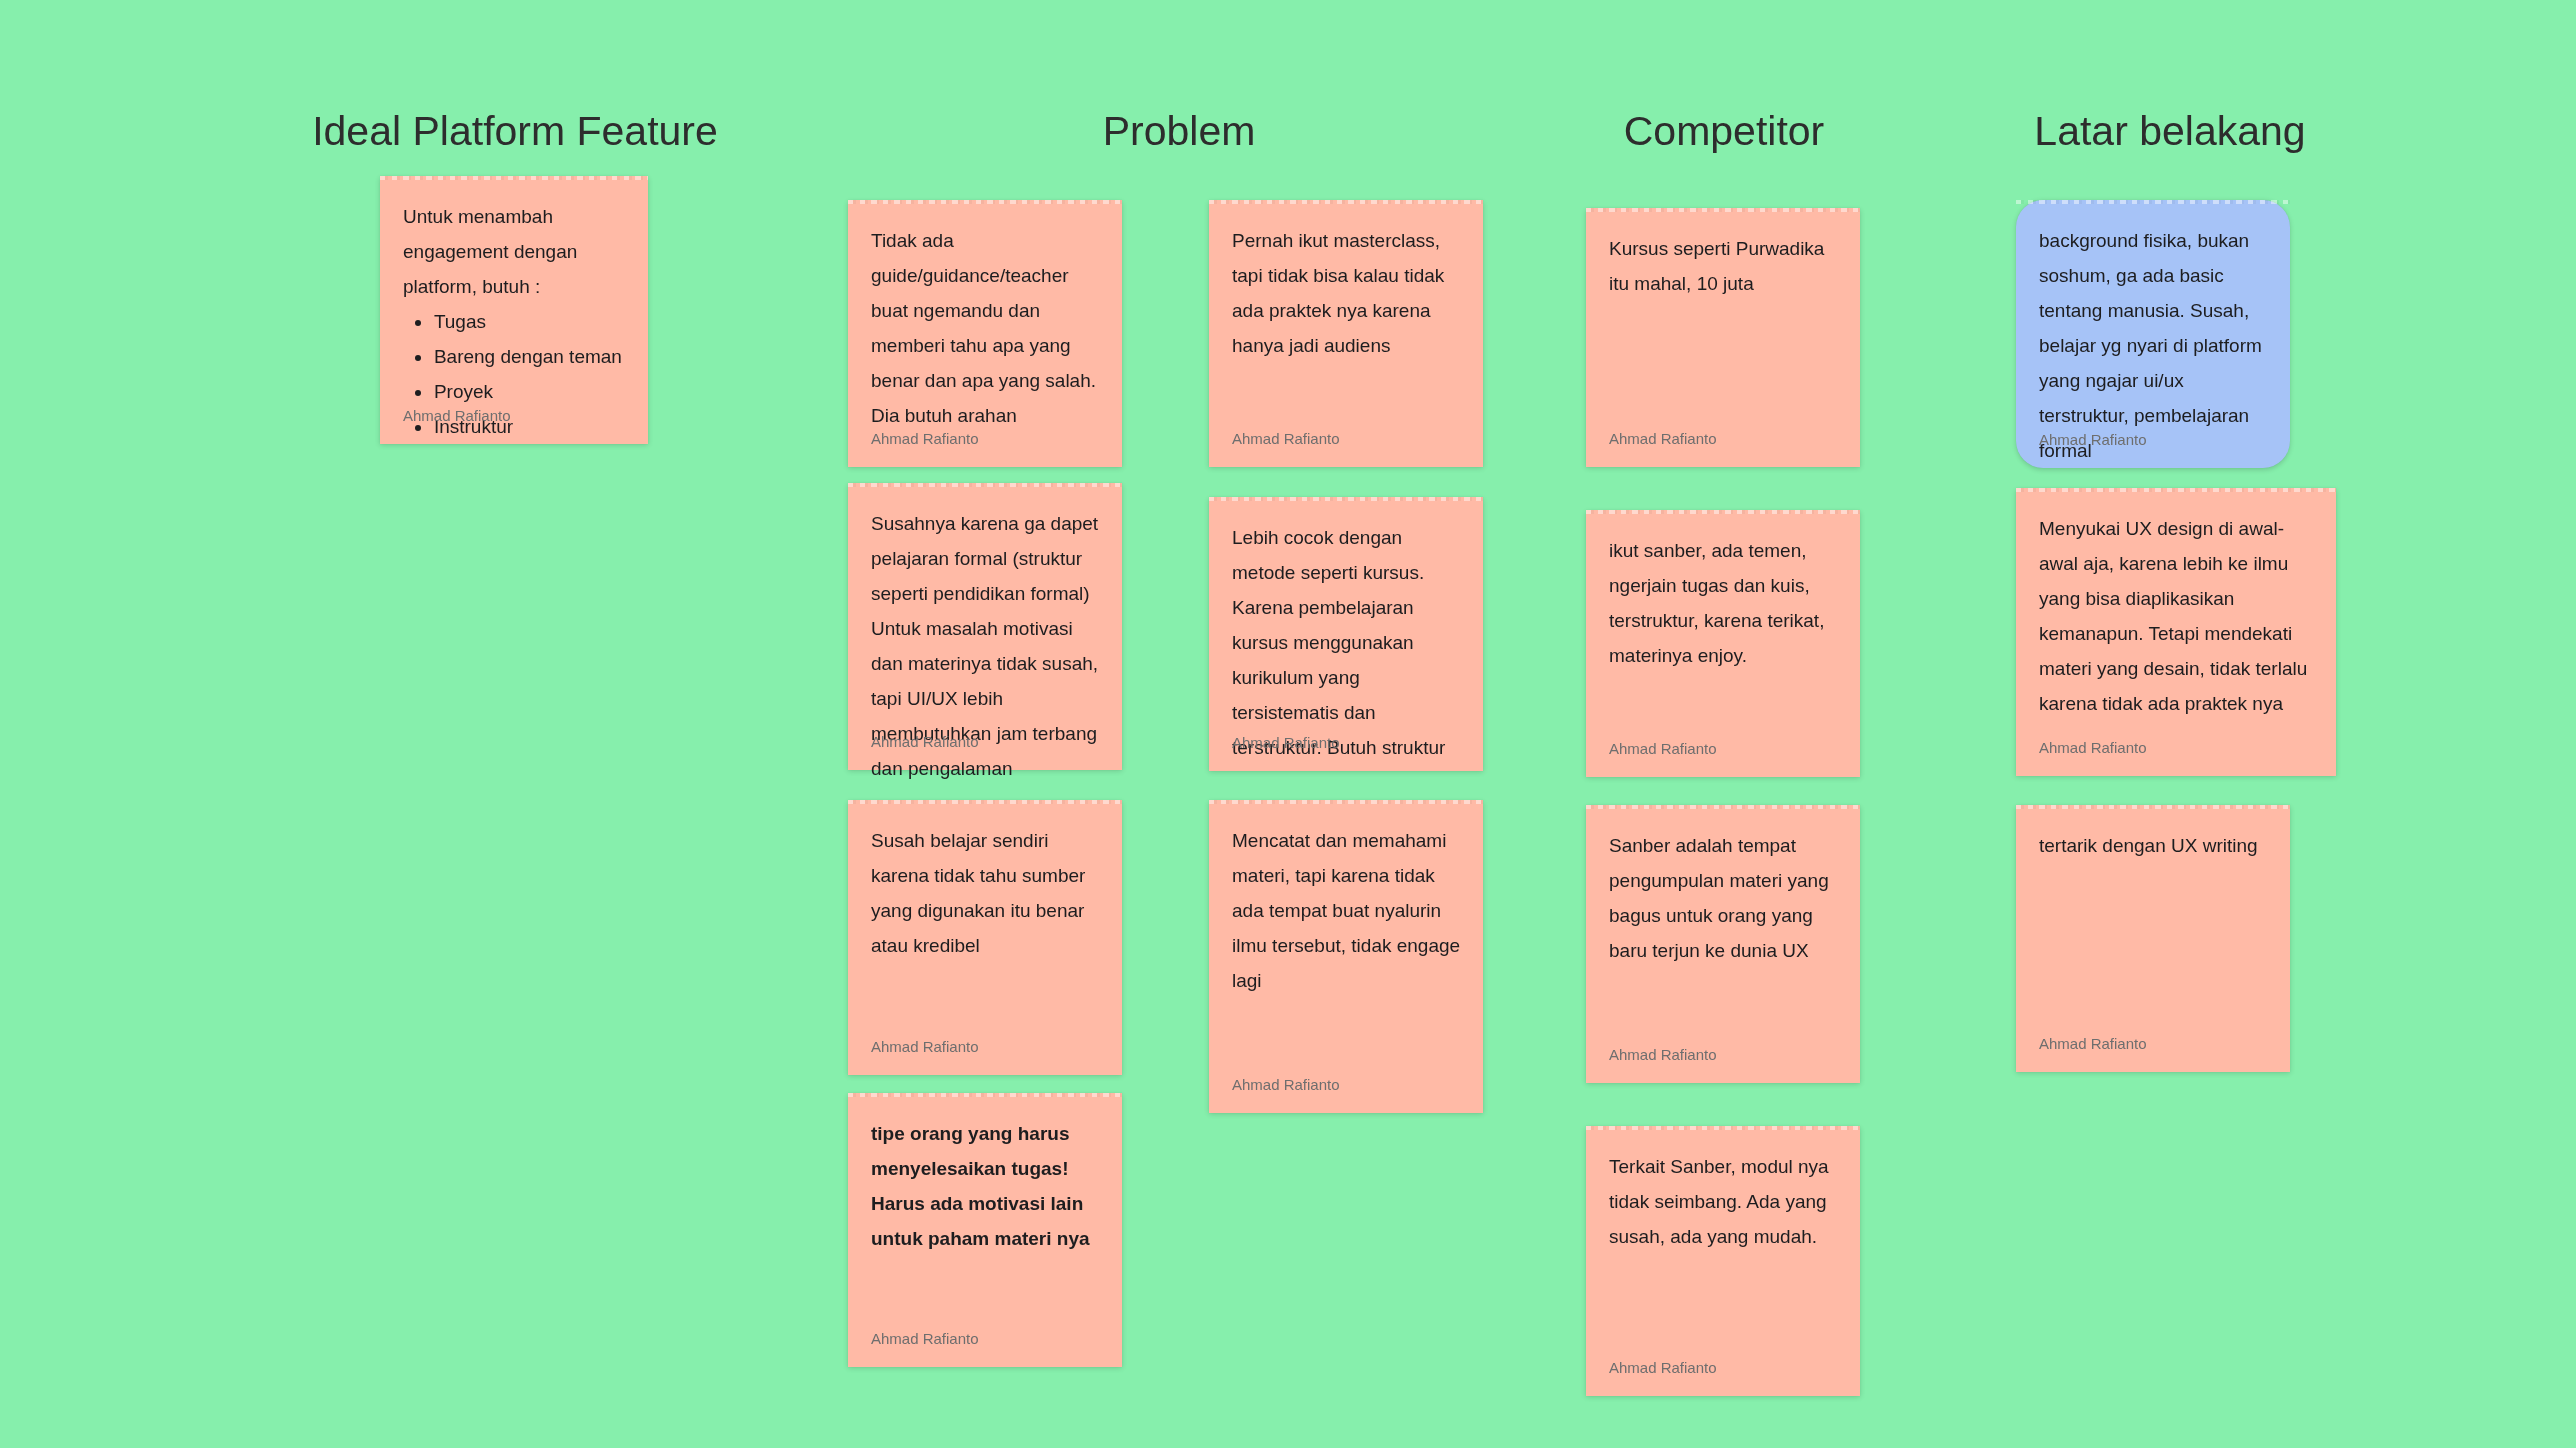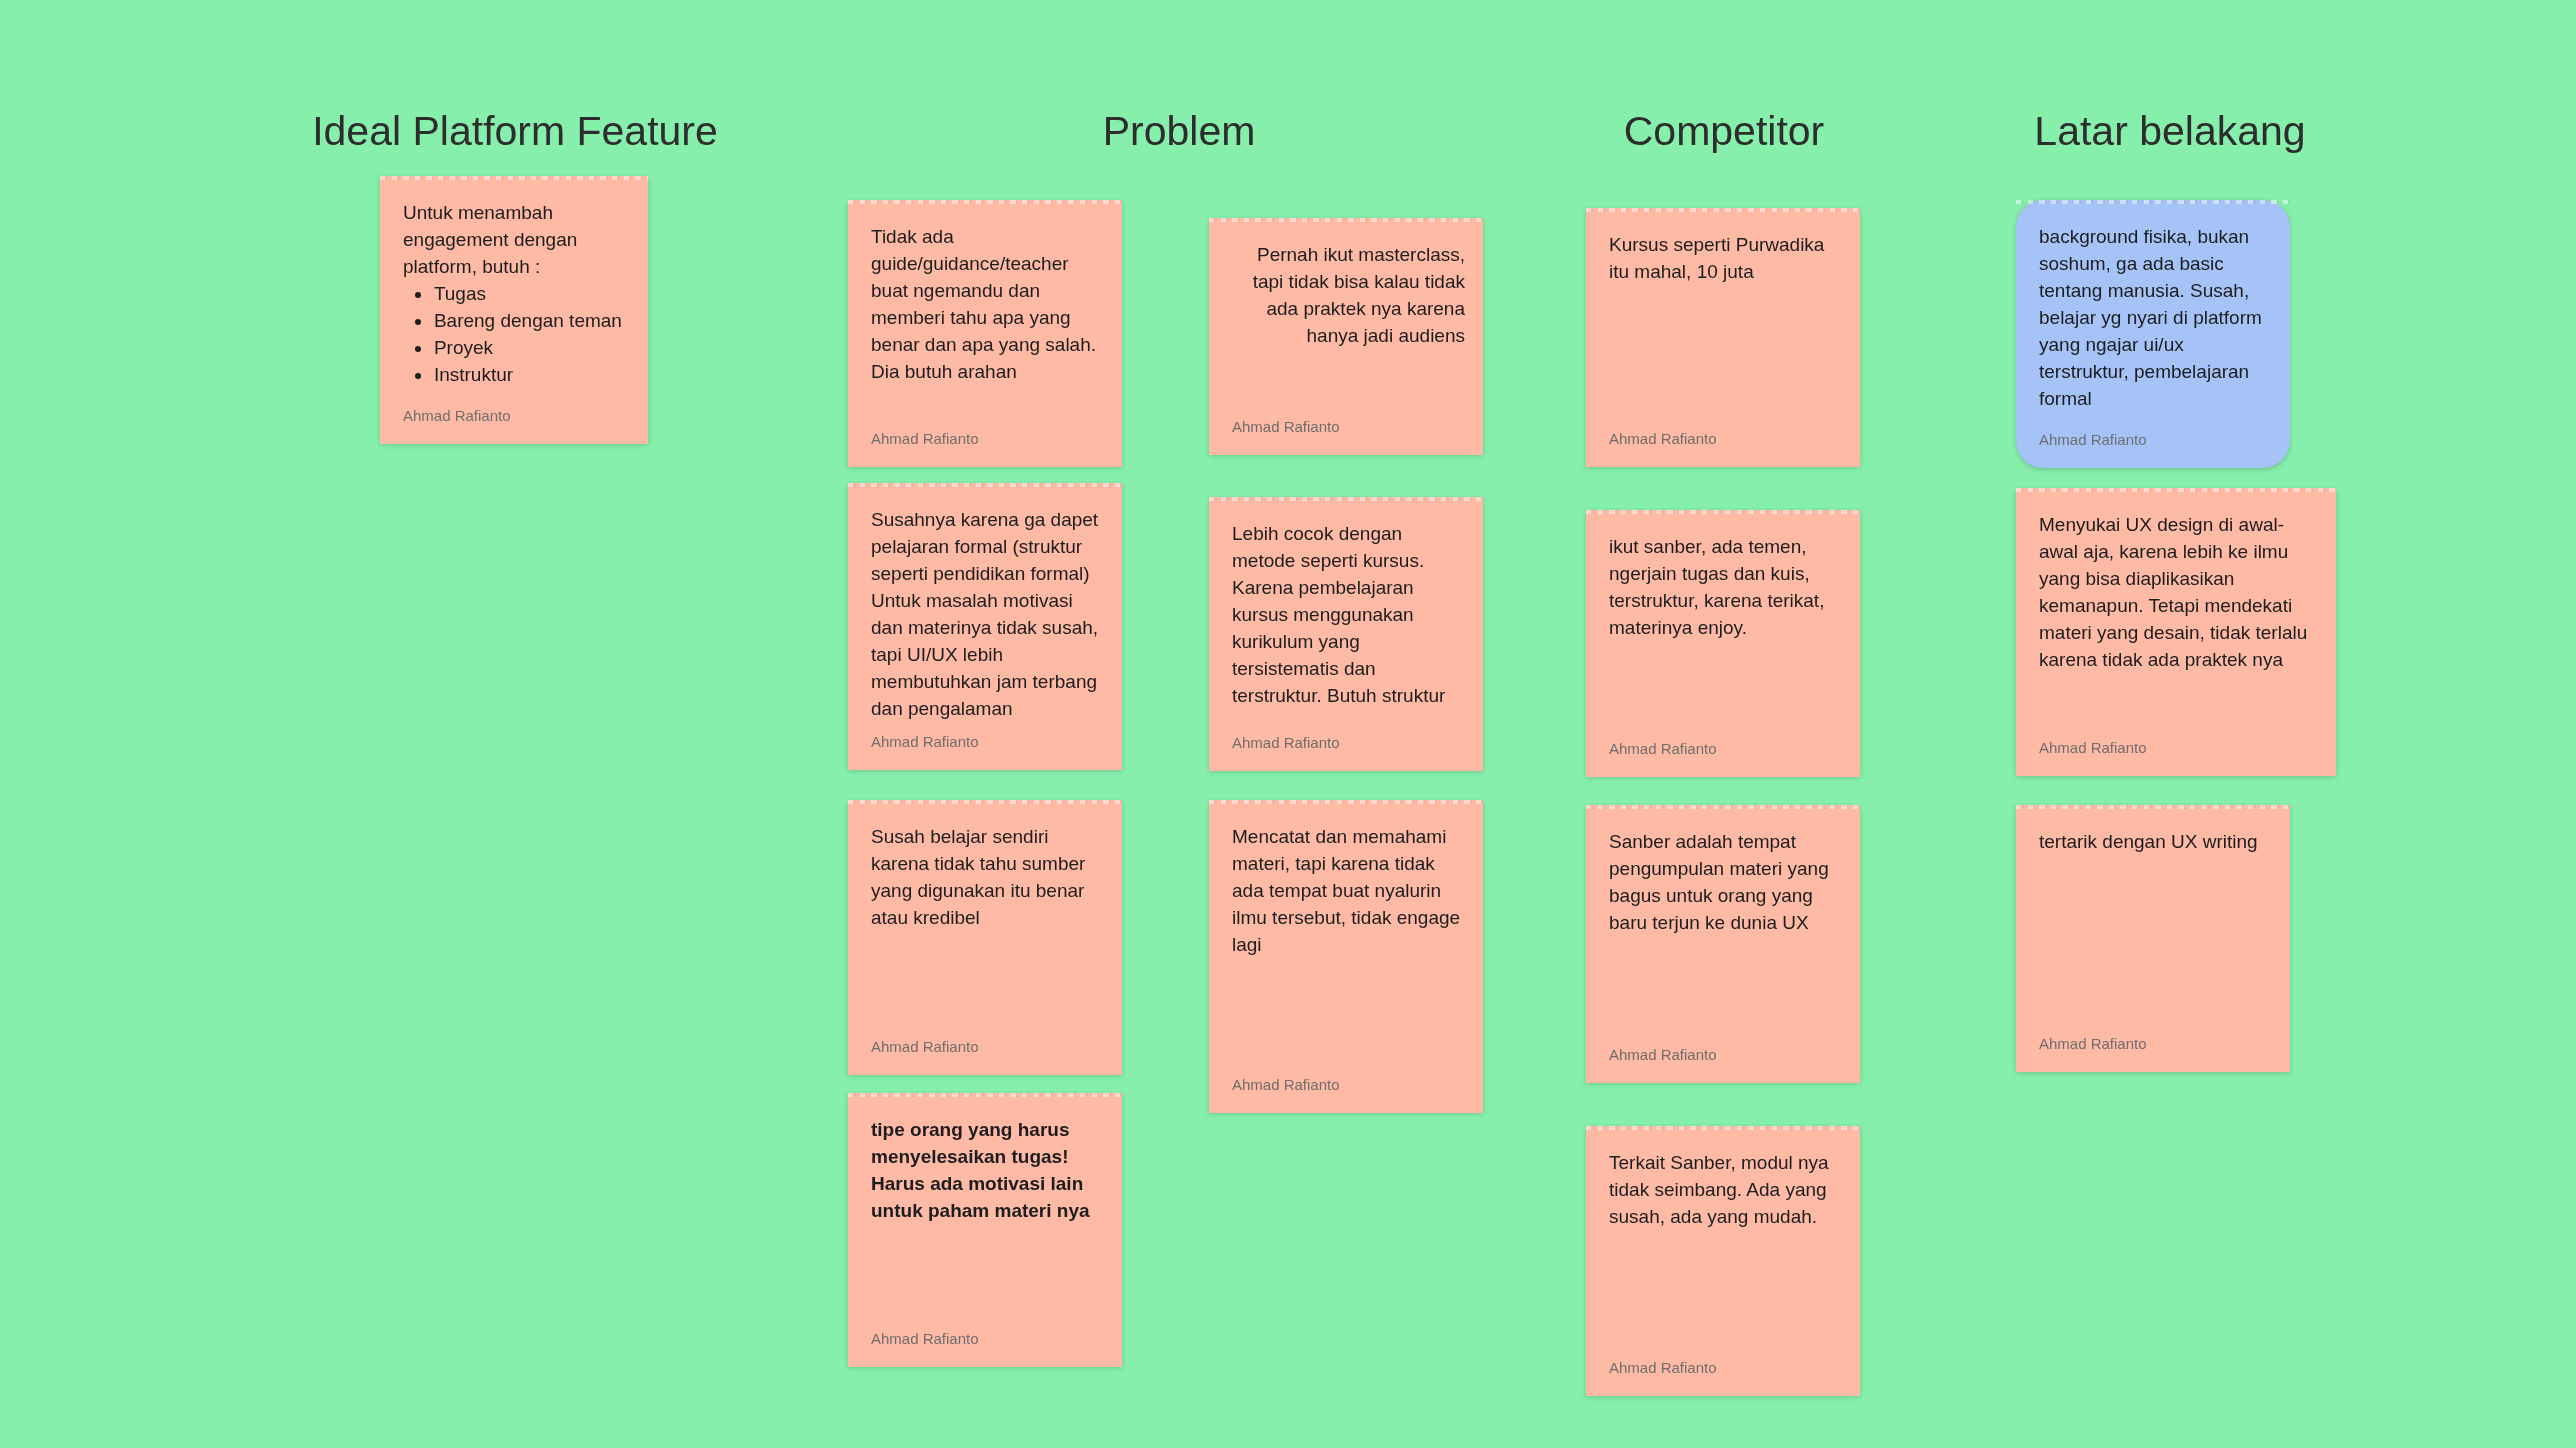--- a/index.html
+++ b/index.html
@@ -19,21 +19,21 @@
     box-shadow:0 1.8px 5.4px rgba(0,0,0,0.16),0 0 0.9px rgba(0,0,0,0.10);
   }
   .note::before{ 
     content:"";position:absolute;top:0;left:0;right:0;height:3.6px;
     background:repeating-linear-gradient(90deg,
       rgba(255,255,255,0.45) 0 5.4px, rgba(0,0,0,0.04) 5.4px 8px, rgba(255,255,255,0) 8px 11.6px);
   }
   .note.blue{background:#a6c3f7;}
   .note-body{
     position:absolute;left:23px;right:18px;top:23px;
-    font-size:19px;line-height:27px;color:#1d1d1f;
+    font-size:19px;line-height:35px;color:#1d1d1f;
   }
   .note.bold .note-body{font-weight:700;}
   .note-body ul{margin:0;padding-left:30px;}
   .note-body li{padding-left:0.9px;}
   .note-author{
     position:absolute;left:23px;bottom:19.7px;
     font-size:15px;color:#6e6e6e;
   }
 </style>
 </head>
@@ -66,21 +66,21 @@
     <div class="note-author">Ahmad Rafianto</div>
   </div>
       <div class="note" style="left: 848px; top: 800px; width: 274px; height: 275px;">
     <div class="note-body">Susah belajar sendiri karena tidak tahu sumber yang digunakan itu benar atau kredibel</div>
     <div class="note-author">Ahmad Rafianto</div>
   </div>
       <div class="note bold" style="left: 848px; top: 1093px; width: 274px; height: 274px;">
     <div class="note-body">tipe orang yang harus menyelesaikan tugas! Harus ada motivasi lain untuk paham materi nya</div>
     <div class="note-author">Ahmad Rafianto</div>
   </div>
-      <div class="note" style="left: 1209px; top: 218px; width: 274px; height: 237px; text-align: right;">
+      <div class="note" style="left: 1209px; top: 200px; width: 274px; height: 267px;">
     <div class="note-body">Pernah ikut masterclass, tapi tidak bisa kalau tidak ada praktek nya karena hanya jadi audiens</div>
     <div class="note-author">Ahmad Rafianto</div>
   </div>
       <div class="note" style="left: 1209px; top: 497px; width: 274px; height: 274px;">
     <div class="note-body">Lebih cocok dengan metode seperti kursus. Karena pembelajaran kursus menggunakan kurikulum yang tersistematis dan terstruktur. Butuh struktur</div>
     <div class="note-author">Ahmad Rafianto</div>
   </div>
       <div class="note" style="left: 1209px; top: 800px; width: 274px; height: 313px;">
     <div class="note-body">Mencatat dan memahami materi, tapi karena tidak ada tempat buat nyalurin ilmu tersebut, tidak engage lagi</div>
     <div class="note-author">Ahmad Rafianto</div>

